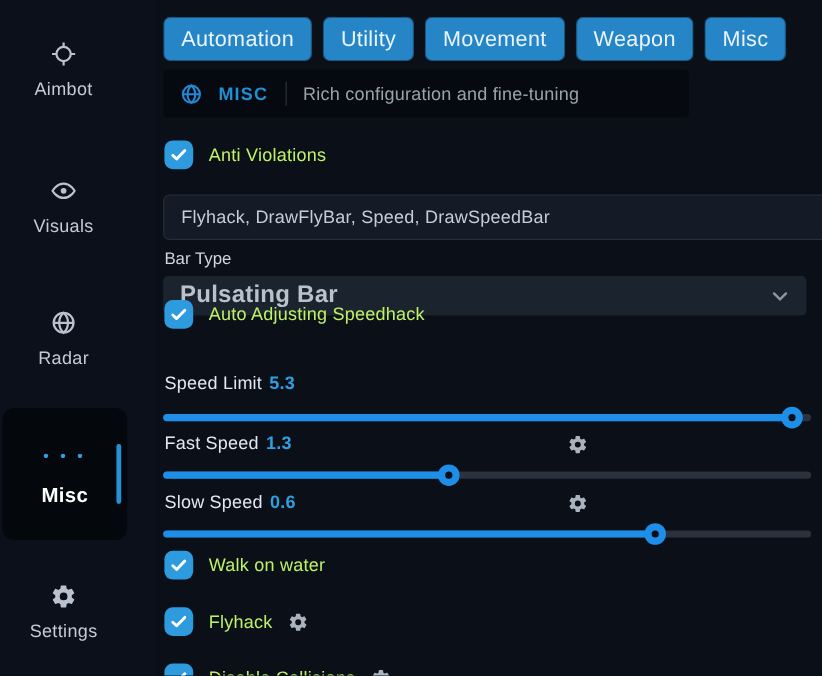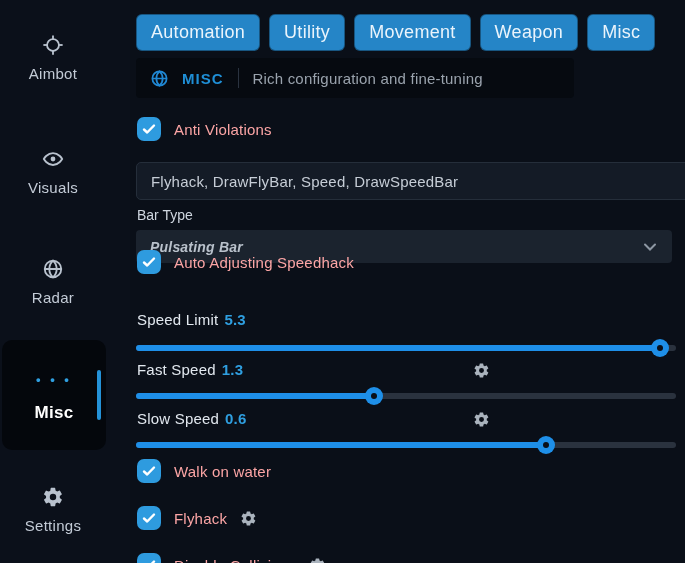--- a/index.html
+++ b/index.html
@@ -41,42 +41,42 @@
   .infobar .divider { width:1px; height:20px; background:#2a3340; margin:0 14px; }
   .infobar .subtitle { color:#9aa3ad; font-size:15px; letter-spacing:.2px; }
   
   .check-row { position:absolute; left:1px; display:flex; align-items:center; gap:13px; height:26px; cursor:pointer; }
   .checkbox {
     width:24px; height:24px; border-radius:7px; background:#1a2230; position:relative; flex:0 0 auto;
   }
   .checkbox.checked { background:#2e9bdf; }
   .checkbox svg { position:absolute; inset:0; margin:auto; width:14px; height:14px; display:none; }
   .checkbox.checked svg { display:block; }
-  .check-label { font-size:15px; color:#fca5a5; letter-spacing:.2px; }
+  .check-label { font-size:15px; color:#bef264; letter-spacing:.2px; }
   .gear-inline { width:17px; height:17px; color:#aab3bd; cursor:pointer; }
   
   .multiselect {
     position:absolute; top:162px; left:0; width:608px; height:38px;
     background:#141b26; border:1px solid #252e3a; border-radius:5px;
     display:flex; align-items:center; cursor:pointer;
   }
   .multiselect .ms-value { flex:1; padding-left:14px; font-size:15px; color:#c6cdd6; letter-spacing:.2px; }
   .multiselect .ms-btn {
     width:40px; height:38px; margin:-1px; background:#2585c7; border-radius:0 5px 5px 0;
     display:flex; align-items:center; justify-content:center; flex:0 0 auto;
   }
   .ms-btn .tri { width:0; height:0; border-left:7px solid transparent; border-right:7px solid transparent; border-top:9px solid #eaf4fc; }
   .field-label { position:absolute; left:1px; font-size:14px; color:#cfd6df; }
   
   .select {
     position:absolute; top:230px; left:0; width:536px; height:33px;
     background:#1b232e; border-radius:4px; display:flex; align-items:center;
     justify-content:space-between; padding:0 14px; cursor:pointer;
   }
-  .select .sel-value { font-size:14px; color:#b9c1cb; font-weight:bold; letter-spacing:.2px;font-style:italic; }
+  .select .sel-value { font-size:20px; color:#b9c1cb; font-weight:bold; letter-spacing:.2px; }
   .select .chev { width:16px; height:16px; color:#8d97a3; }
   
   .slider-label { position:absolute; left:1px; font-size:15px; color:#e2e8ef; letter-spacing:.2px; }
   .slider-label .val { color:#2f9fe0; font-weight:bold; margin-left:6px; }
   .slider-gear { position:absolute; left:337px; width:17px; height:17px; color:#aab3bd; cursor:pointer; }
   .slider { position:absolute; left:0; width:540px; height:20px; cursor:pointer; }
   .slider .track { position:absolute; top:7px; left:0; width:100%; height:6px; background:#2a323e; border-radius:3px; }
   .slider .fill { position:absolute; top:7px; left:0; height:6px; background:#1e8fe8; border-radius:3px; }
   .slider .handle {
     position:absolute; top:1px; width:18px; height:18px; border-radius:50%;

